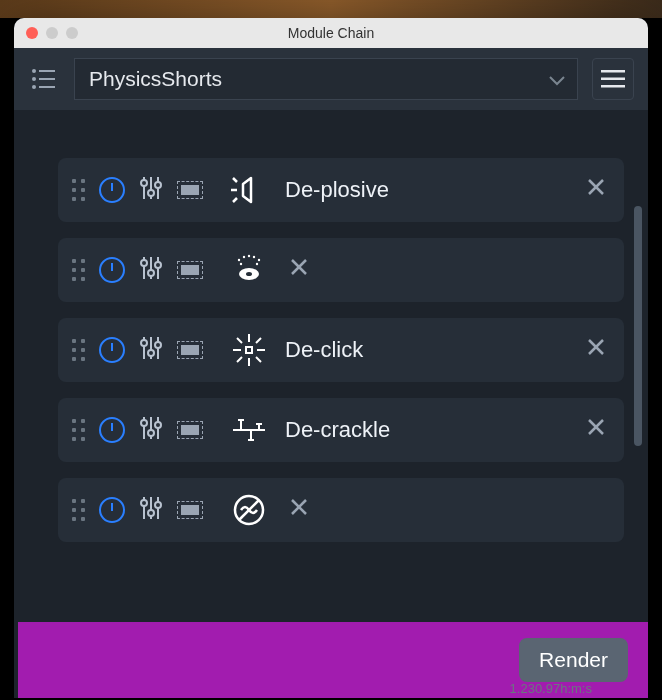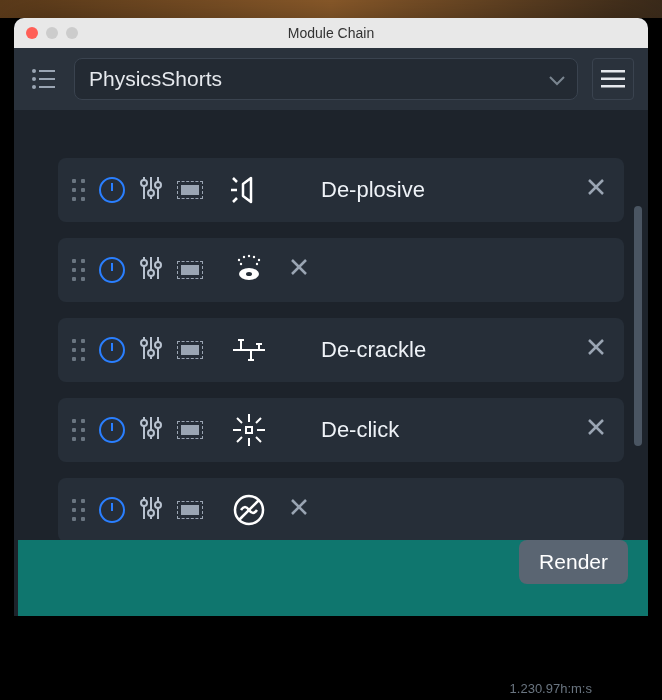--- a/index.html
+++ b/index.html
@@ -15,21 +15,21 @@
     position: absolute;
     top: 0; left: 0;
     width: 100%; height: 18px;
     background: linear-gradient(90deg, #5a3a1a, #8a5a2a, #3a2a1a);
   }
   .window {
     position: absolute;
     top: 18px;
     left: 14px;
     width: 634px;
-    height: 598px;
+    height: 680px;
     background: #1d232b;
     border-radius: 10px 10px 0 0;
     overflow: hidden;
     box-shadow: 0 10px 40px rgba(0,0,0,0.5);
   }
   .titlebar {
     height: 30px;
     background: #e8e8e8;
     display: flex;
     align-items: center;
@@ -68,21 +68,21 @@
     align-items: center;
     justify-content: center;
     color: #9aa5b3;
     cursor: pointer;
   }
   .preset-select {
     flex: 1;
     height: 42px;
     background: #232a33;
     border: 1px solid #3a434f;
-    border-radius: 8px;
+    border-radius: 0;
     display: flex;
     align-items: center;
     padding: 0 14px;
     color: #e6e9ee;
     font-size: 21px;
     cursor: pointer;
     position: relative;
   }
   .chevron {
     position: absolute;
@@ -168,21 +168,20 @@
     display: flex;
     justify-content: center;
     color: #fff;
     margin-left: 10px;
   }
   .module-label {
     flex: 1;
     color: #eef2f7;
     font-size: 22px;
     font-weight: 500;
-    margin-left: 36px;
   }
   .remove-x {
     color: #9aa5b3;
     cursor: pointer;
     font-size: 22px;
     padding: 4px;
   }
   .scrollbar {
     position: absolute;
     right: 6px;
@@ -190,23 +189,23 @@
     width: 8px;
     height: 240px;
     background: #4a5562;
     border-radius: 4px;
   }
   .footer {
     position: absolute;
     bottom: 0;
     left: 4px; right: 0;
     height: 76px;
-    background: #0f766e;
-    display: flex;
-    align-items: flex-start;
+    background: #a21caf;
+    display: flex;
+    align-items: center;
     justify-content: flex-end;
     padding: 0 20px;
   }
   .render-btn {
     background: #5a6572;
     color: #fff;
     font-size: 21px;
     padding: 10px 20px;
     border: none;
     border-radius: 8px;
@@ -361,30 +360,32 @@
         <circle cx="5" cy="8" r="3" fill="#262e38" stroke="#b8c2cf" stroke-width="2"></circle>
         <line x1="12" y1="2" x2="12" y2="24" stroke="#b8c2cf" stroke-width="2"></line>
         <circle cx="12" cy="18" r="3" fill="#262e38" stroke="#b8c2cf" stroke-width="2"></circle>
         <line x1="19" y1="2" x2="19" y2="24" stroke="#b8c2cf" stroke-width="2"></line>
         <circle cx="19" cy="10" r="3" fill="#262e38" stroke="#b8c2cf" stroke-width="2"></circle>
       </svg>
     </div>
     <div class="preset-box"></div>
     <div class="module-icon">
           <svg width="40" height="36" viewBox="0 0 40 36">
-            <line x1="4" y1="18" x2="36" y2="18" stroke="#fff" stroke-width="2"></line>
-            <line x1="12" y1="8" x2="12" y2="18" stroke="#fff" stroke-width="2"></line>
-            <line x1="9" y1="8" x2="15" y2="8" stroke="#fff" stroke-width="2"></line>
-            <line x1="22" y1="18" x2="22" y2="28" stroke="#fff" stroke-width="2"></line>
-            <line x1="19" y1="28" x2="25" y2="28" stroke="#fff" stroke-width="2"></line>
-            <line x1="30" y1="12" x2="30" y2="18" stroke="#fff" stroke-width="2"></line>
-            <line x1="27" y1="12" x2="33" y2="12" stroke="#fff" stroke-width="2"></line>
+            <rect x="17" y="15" width="6" height="6" fill="none" stroke="#fff" stroke-width="2"></rect>
+            <line x1="20" y1="2" x2="20" y2="10" stroke="#fff" stroke-width="2"></line>
+            <line x1="20" y1="26" x2="20" y2="34" stroke="#fff" stroke-width="2"></line>
+            <line x1="4" y1="18" x2="12" y2="18" stroke="#fff" stroke-width="2"></line>
+            <line x1="28" y1="18" x2="36" y2="18" stroke="#fff" stroke-width="2"></line>
+            <line x1="8" y1="6" x2="13" y2="11" stroke="#fff" stroke-width="2"></line>
+            <line x1="27" y1="25" x2="32" y2="30" stroke="#fff" stroke-width="2"></line>
+            <line x1="32" y1="6" x2="27" y2="11" stroke="#fff" stroke-width="2"></line>
+            <line x1="13" y1="25" x2="8" y2="30" stroke="#fff" stroke-width="2"></line>
           </svg>
         </div>
-    <div class="module-label">De-crackle</div>
+    <div class="module-label">De-click</div>
     <div class="remove-x">
       <svg width="20" height="20" viewBox="0 0 20 20">
             <line x1="3" y1="3" x2="17" y2="17" stroke="#9aa5b3" stroke-width="2.5"></line>
             <line x1="17" y1="3" x2="3" y2="17" stroke="#9aa5b3" stroke-width="2.5"></line>
           </svg>
     </div>
   </div>
       <div class="module">
     <div class="drag-handle">
       <span></span>
@@ -401,32 +402,30 @@
         <circle cx="5" cy="8" r="3" fill="#262e38" stroke="#b8c2cf" stroke-width="2"></circle>
         <line x1="12" y1="2" x2="12" y2="24" stroke="#b8c2cf" stroke-width="2"></line>
         <circle cx="12" cy="18" r="3" fill="#262e38" stroke="#b8c2cf" stroke-width="2"></circle>
         <line x1="19" y1="2" x2="19" y2="24" stroke="#b8c2cf" stroke-width="2"></line>
         <circle cx="19" cy="10" r="3" fill="#262e38" stroke="#b8c2cf" stroke-width="2"></circle>
       </svg>
     </div>
     <div class="preset-box"></div>
     <div class="module-icon">
           <svg width="40" height="36" viewBox="0 0 40 36">
-            <rect x="17" y="15" width="6" height="6" fill="none" stroke="#fff" stroke-width="2"></rect>
-            <line x1="20" y1="2" x2="20" y2="10" stroke="#fff" stroke-width="2"></line>
-            <line x1="20" y1="26" x2="20" y2="34" stroke="#fff" stroke-width="2"></line>
-            <line x1="4" y1="18" x2="12" y2="18" stroke="#fff" stroke-width="2"></line>
-            <line x1="28" y1="18" x2="36" y2="18" stroke="#fff" stroke-width="2"></line>
-            <line x1="8" y1="6" x2="13" y2="11" stroke="#fff" stroke-width="2"></line>
-            <line x1="27" y1="25" x2="32" y2="30" stroke="#fff" stroke-width="2"></line>
-            <line x1="32" y1="6" x2="27" y2="11" stroke="#fff" stroke-width="2"></line>
-            <line x1="13" y1="25" x2="8" y2="30" stroke="#fff" stroke-width="2"></line>
+            <line x1="4" y1="18" x2="36" y2="18" stroke="#fff" stroke-width="2"></line>
+            <line x1="12" y1="8" x2="12" y2="18" stroke="#fff" stroke-width="2"></line>
+            <line x1="9" y1="8" x2="15" y2="8" stroke="#fff" stroke-width="2"></line>
+            <line x1="22" y1="18" x2="22" y2="28" stroke="#fff" stroke-width="2"></line>
+            <line x1="19" y1="28" x2="25" y2="28" stroke="#fff" stroke-width="2"></line>
+            <line x1="30" y1="12" x2="30" y2="18" stroke="#fff" stroke-width="2"></line>
+            <line x1="27" y1="12" x2="33" y2="12" stroke="#fff" stroke-width="2"></line>
           </svg>
         </div>
-    <div class="module-label">De-click</div>
+    <div class="module-label">De-crackle</div>
     <div class="remove-x">
       <svg width="20" height="20" viewBox="0 0 20 20">
             <line x1="3" y1="3" x2="17" y2="17" stroke="#9aa5b3" stroke-width="2.5"></line>
             <line x1="17" y1="3" x2="3" y2="17" stroke="#9aa5b3" stroke-width="2.5"></line>
           </svg>
     </div>
   </div>
       <div class="module">
     <div class="drag-handle">
       <span></span>

